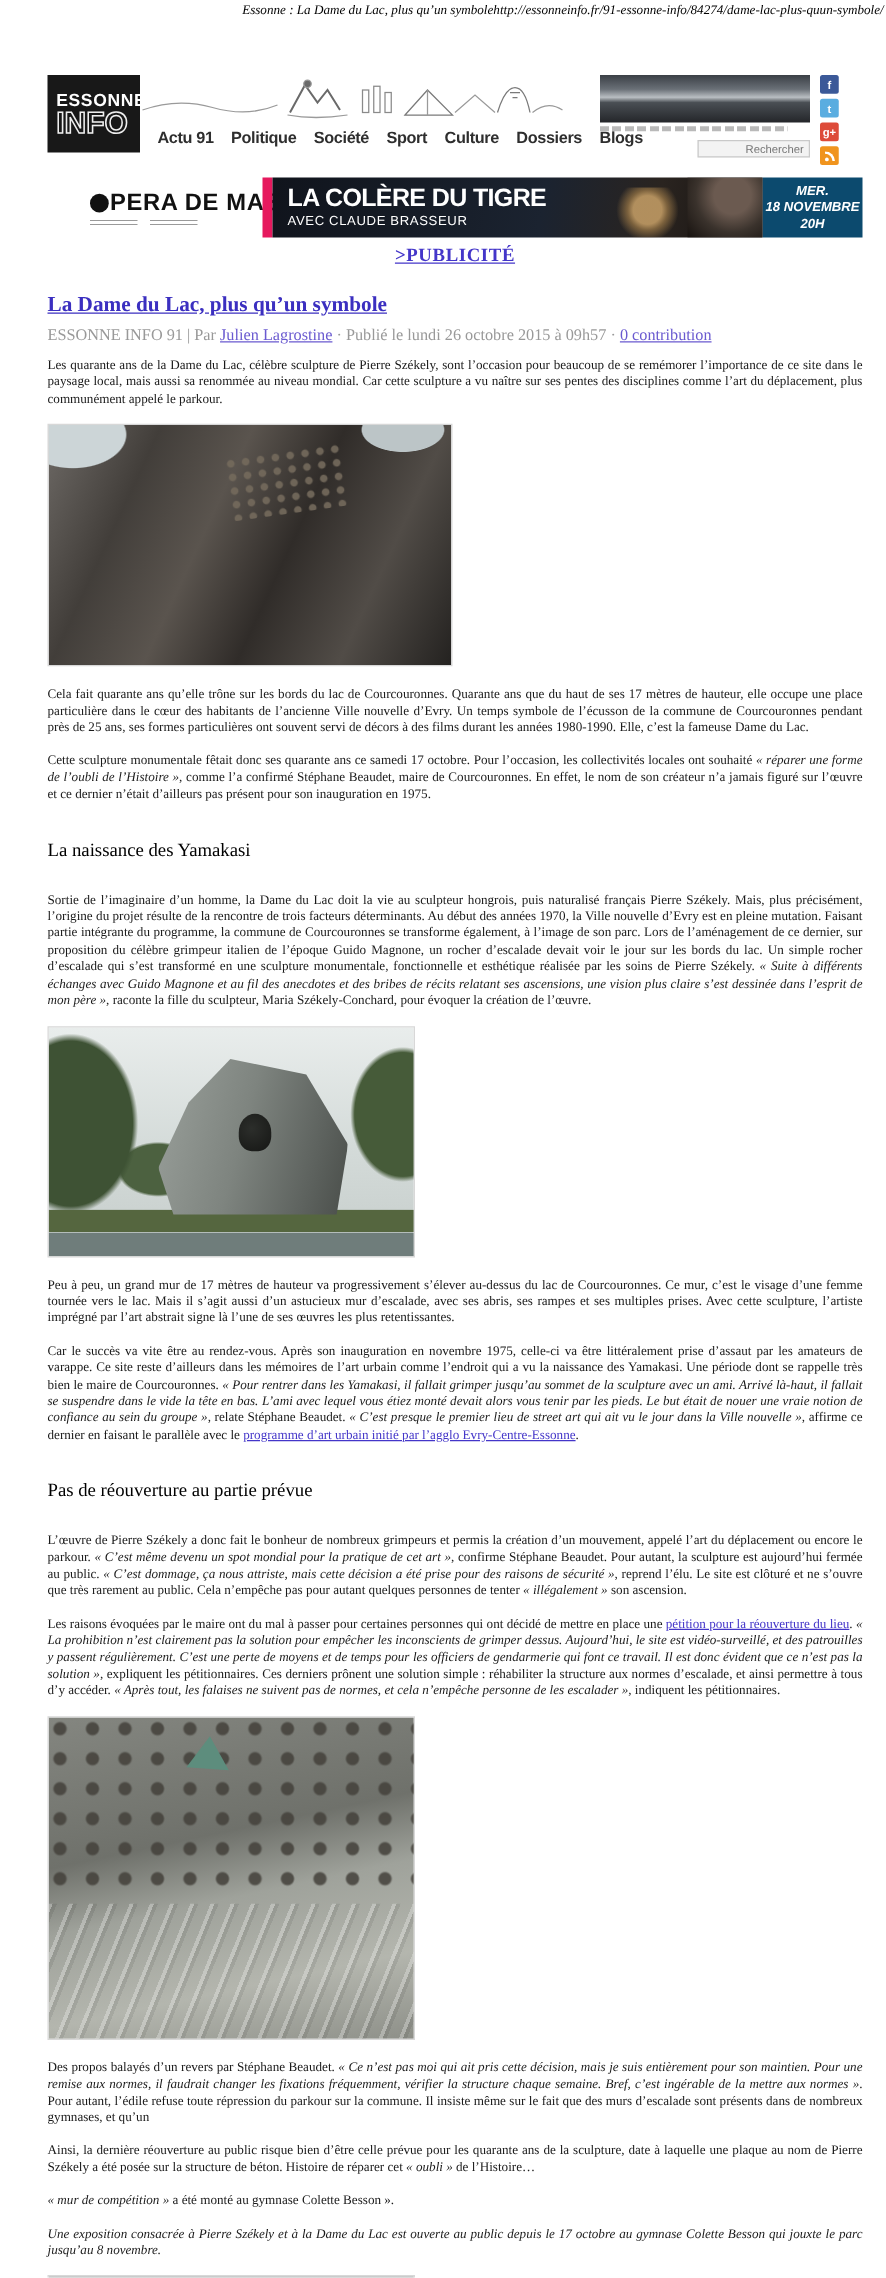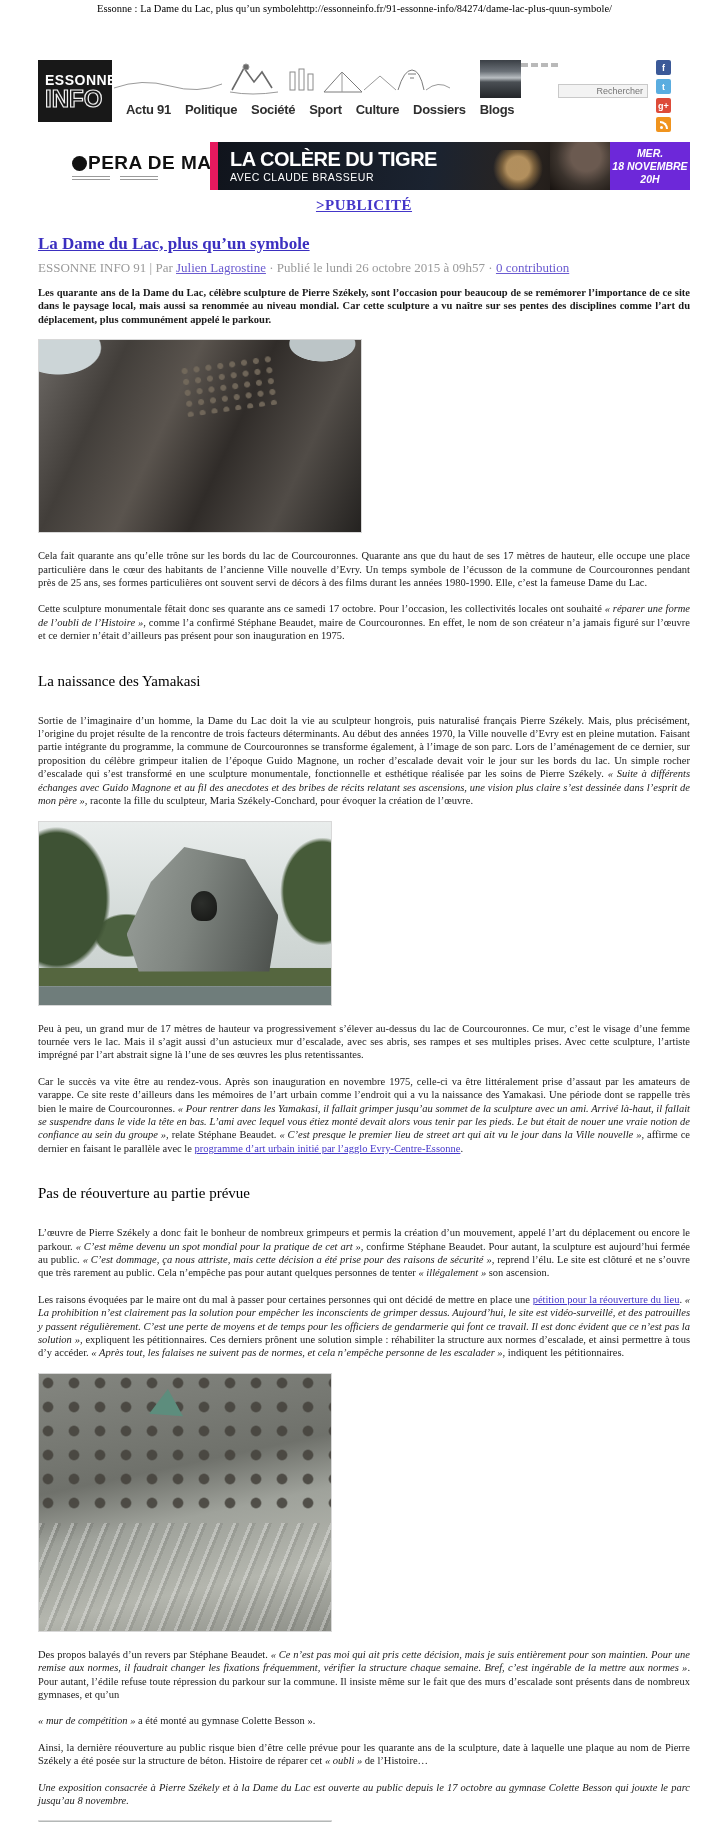--- a/index.html
+++ b/index.html
@@ -1,31 +1,31 @@
 <!DOCTYPE html>
 <html lang="fr"><head>
 <meta charset="utf-8">
 <style>
   html,body{margin:0;padding:0;background:#fff;}
   body{width:709px;height:1822px;overflow:hidden;font-family:"Liberation Serif",serif;color:#1a1a1a;}
 
   
-  .print-header{display:flex;justify-content:center;padding:3px 2px 0 2px;font-size:10.5px;color:#000;}
+  .print-header{display:flex;justify-content:flex-end;padding:3px 2px 0 2px;font-size:10.5px;color:#000;font-style:italic;}
 
   
   .page{padding:0 19px 0 38px;}
   .site-header{margin-top:46px;display:flex;align-items:flex-start;}
   .logo{width:74px;height:62px;background:#181818;color:#fff;display:flex;flex-direction:column;justify-content:center;padding-left:7px;box-sizing:border-box;cursor:pointer;}
   .logo-top{font-family:"Liberation Sans",sans-serif;font-weight:bold;font-size:14px;letter-spacing:.5px;}
   .logo-bottom{font-family:"Liberation Sans",sans-serif;font-weight:bold;font-size:24px;line-height:22px;color:transparent;-webkit-text-stroke:1.2px #efefef;}
   .header-mid{width:340px;display:flex;flex-direction:column;}
   .sketch{height:38px;overflow:hidden;}
   .nav{display:flex;gap:14px;padding:4px 0 0 14px;font-family:"Liberation Sans",sans-serif;font-size:13px;font-weight:bold;color:#2e2e2e;}
   .nav span{cursor:pointer;white-space:nowrap;letter-spacing:-.3px;}
-  .header-right{margin-left:28px;width:168px;display:flex;flex-direction:row;}
+  .header-right{margin-left:28px;width:168px;display:flex;flex-direction:column;}
   .panorama{width:168px;height:38px;cursor:pointer;
     background:linear-gradient(180deg,#3a3f45 0%,#6a7077 30%,#b9bec2 47%,#4a4f54 58%,#24262a 100%);}
   .pan-caption{margin-top:3px;height:4px;width:150px;
     background:repeating-linear-gradient(90deg,#b9b9b9 0 7px,transparent 7px 10px);}
   .search{margin-top:7px;align-self:flex-end;width:90px;height:14px;border:1px solid #c9c9c9;background:#f3f3f3;
     font-family:"Liberation Sans",sans-serif;font-size:9px;color:#777;text-align:right;padding:0 4px;box-sizing:border-box;}
   .social{margin-left:8px;display:flex;flex-direction:column;gap:4px;}
   .sicon{width:15px;height:15px;border-radius:2px;display:flex;align-items:center;justify-content:center;
     color:#fff;font-family:"Liberation Sans",sans-serif;font-weight:bold;font-size:9px;cursor:pointer;}
   .fb{background:#3b5998;} .tw{background:#5aade0;} .gp{background:#dd4b39;} .rss{background:#f0941e;}
@@ -43,31 +43,31 @@
   .opera-sub i{display:block;width:38px;height:5px;background:repeating-linear-gradient(180deg,#9a9a9a 0 1px,transparent 1px 3px);}
   .stripe{width:8px;background:#e6195e;}
   .ad-dark{flex:1;background:linear-gradient(100deg,#10141c 0%,#1b2330 55%,#2a2420 78%,#14100e 100%);position:relative;color:#fff;
     display:flex;flex-direction:column;justify-content:center;padding-left:12px;overflow:hidden;}
   .ad-dark::before{content:"";position:absolute;right:64px;top:8px;width:56px;height:40px;
     background:radial-gradient(circle at 50% 45%,#caa268 0 32%,#8a6c42 45%,transparent 70%);opacity:.85;}
   .ad-dark::after{content:"";position:absolute;right:0;top:0;width:60px;height:48px;
     background:radial-gradient(circle at 60% 30%,#6b5a50 0 30%,#3a322c 60%,#17120f 100%);}
   .ad-title{font-family:"Liberation Sans",sans-serif;font-weight:bold;font-size:20px;letter-spacing:-.5px;line-height:20px;position:relative;z-index:2;}
   .ad-sub{font-family:"Liberation Sans",sans-serif;font-size:10.5px;letter-spacing:.5px;margin-top:2px;position:relative;z-index:2;}
-  .ad-date{width:80px;background:#6d28d9;color:#fff;display:flex;flex-direction:column;align-items:center;justify-content:center;
+  .ad-date{width:80px;background:#0c4a6e;color:#fff;display:flex;flex-direction:column;align-items:center;justify-content:center;
     font-family:"Liberation Sans",sans-serif;font-weight:bold;font-style:italic;font-size:10.5px;line-height:13px;text-align:center;}
   .pub-link{display:block;text-align:center;margin:7px 0 0 0;font-size:15px;letter-spacing:.5px;color:#4436c9;text-decoration:underline;font-weight:bold;}
 
   
   .art{margin-top:20px;}
   .art-title{display:inline-block;font-size:17px;font-weight:bold;color:#3b2fc0;text-decoration:underline;margin:0 0 6px 0;}
   .meta{font-size:13px;color:#999;margin-bottom:10px;}
   .meta a{color:#6a5ad0;text-decoration:underline;cursor:pointer;}
   .art p{font-size:10.5px;line-height:13.4px;text-align:justify;margin:0 0 13px 0;}
-  .intro{font-weight:bold;}
+  .intro{font-weight:normal;}
   .it{font-style:italic;}
   .lnk{color:#4436c9;text-decoration:underline;cursor:pointer;}
   .art h2{font-size:15px;font-weight:normal;margin:30px 0 24px 0;font-family:"Liberation Serif",serif;color:#000;}
   .closing{font-style:italic;}
 
   
   .aimg{border:1px solid #d8d8d8;margin:4px 0 16px 0;position:relative;overflow:hidden;}
   .img1{width:322px;height:192px;
     background:
       radial-gradient(70px 44px at 6% 4%,#ccd5d7 0 60%,rgba(204,213,215,0) 62%),
@@ -216,21 +216,21 @@
     <h2>Pas de réouverture au partie prévue</h2>
 
     <p><span>L’œuvre de Pierre Székely a donc fait le bonheur de nombreux grimpeurs et permis la création d’un mouvement, appelé l’art du déplacement ou encore le parkour. </span><span class="it">« C’est même devenu un spot mondial pour la pratique de cet art »</span><span>, confirme Stéphane Beaudet. Pour autant, la sculpture est aujourd’hui fermée au public. </span><span class="it">« C’est dommage, ça nous attriste, mais cette décision a été prise pour des raisons de sécurité »</span><span>, reprend l’élu. Le site est clôturé et ne s’ouvre que très rarement au public. Cela n’empêche pas pour autant quelques personnes de tenter </span><span class="it">« illégalement »</span><span> son ascension.</span></p>
     <p><span>Les raisons évoquées par le maire ont du mal à passer pour certaines personnes qui ont décidé de mettre en place une </span><a class="lnk">pétition pour la réouverture du lieu</a><span>. </span><span class="it">« La prohibition n’est clairement pas la solution pour empêcher les inconscients de grimper dessus. Aujourd’hui, le site est vidéo-surveillé, et des patrouilles y passent régulièrement. C’est une perte de moyens et de temps pour les officiers de gendarmerie qui font ce travail. Il est donc évident que ce n’est pas la solution »</span><span>, expliquent les pétitionnaires. Ces derniers prônent une solution simple : réhabiliter la structure aux normes d’escalade, et ainsi permettre à tous d’y accéder. </span><span class="it">« Après tout, les falaises ne suivent pas de normes, et cela n’empêche personne de les escalader »</span><span>, indiquent les pétitionnaires.</span></p>
 
     <div class="aimg img3">
         <div class="tri"></div>
       </div>
 
     <p><span>Des propos balayés d’un revers par Stéphane Beaudet. </span><span class="it">« Ce n’est pas moi qui ait pris cette décision, mais je suis entièrement pour son maintien. Pour une remise aux normes, il faudrait changer les fixations fréquemment, vérifier la structure chaque semaine. Bref, c’est ingérable de la mettre aux normes »</span><span>. Pour autant, l’édile refuse toute répression du parkour sur la commune. Il insiste même sur le fait que des murs d’escalade sont présents dans de nombreux gymnases, et qu’un</span></p>
+    <p><span>Ainsi, la dernière réouverture au public risque bien d’être celle prévue pour les quarante ans de la sculpture, date à laquelle une plaque au nom de Pierre Székely a été posée sur la structure de béton. Histoire de réparer cet </span><span class="it">« oubli »</span><span> de l’Histoire…</span></p>
     <p><span class="it">« mur de compétition »</span><span> a été monté au gymnase Colette Besson ».</span></p>
-    <p><span>Ainsi, la dernière réouverture au public risque bien d’être celle prévue pour les quarante ans de la sculpture, date à laquelle une plaque au nom de Pierre Székely a été posée sur la structure de béton. Histoire de réparer cet </span><span class="it">« oubli »</span><span> de l’Histoire…</span></p>
 
     <p class="closing">Une exposition consacrée à Pierre Székely et à la Dame du Lac est ouverte au public depuis le 17 octobre au gymnase Colette Besson qui jouxte le parc jusqu’au 8 novembre.</p>
 
     <div class="aimg img4"></div>
   </article>
 
 </div>
 
 </body></html>

